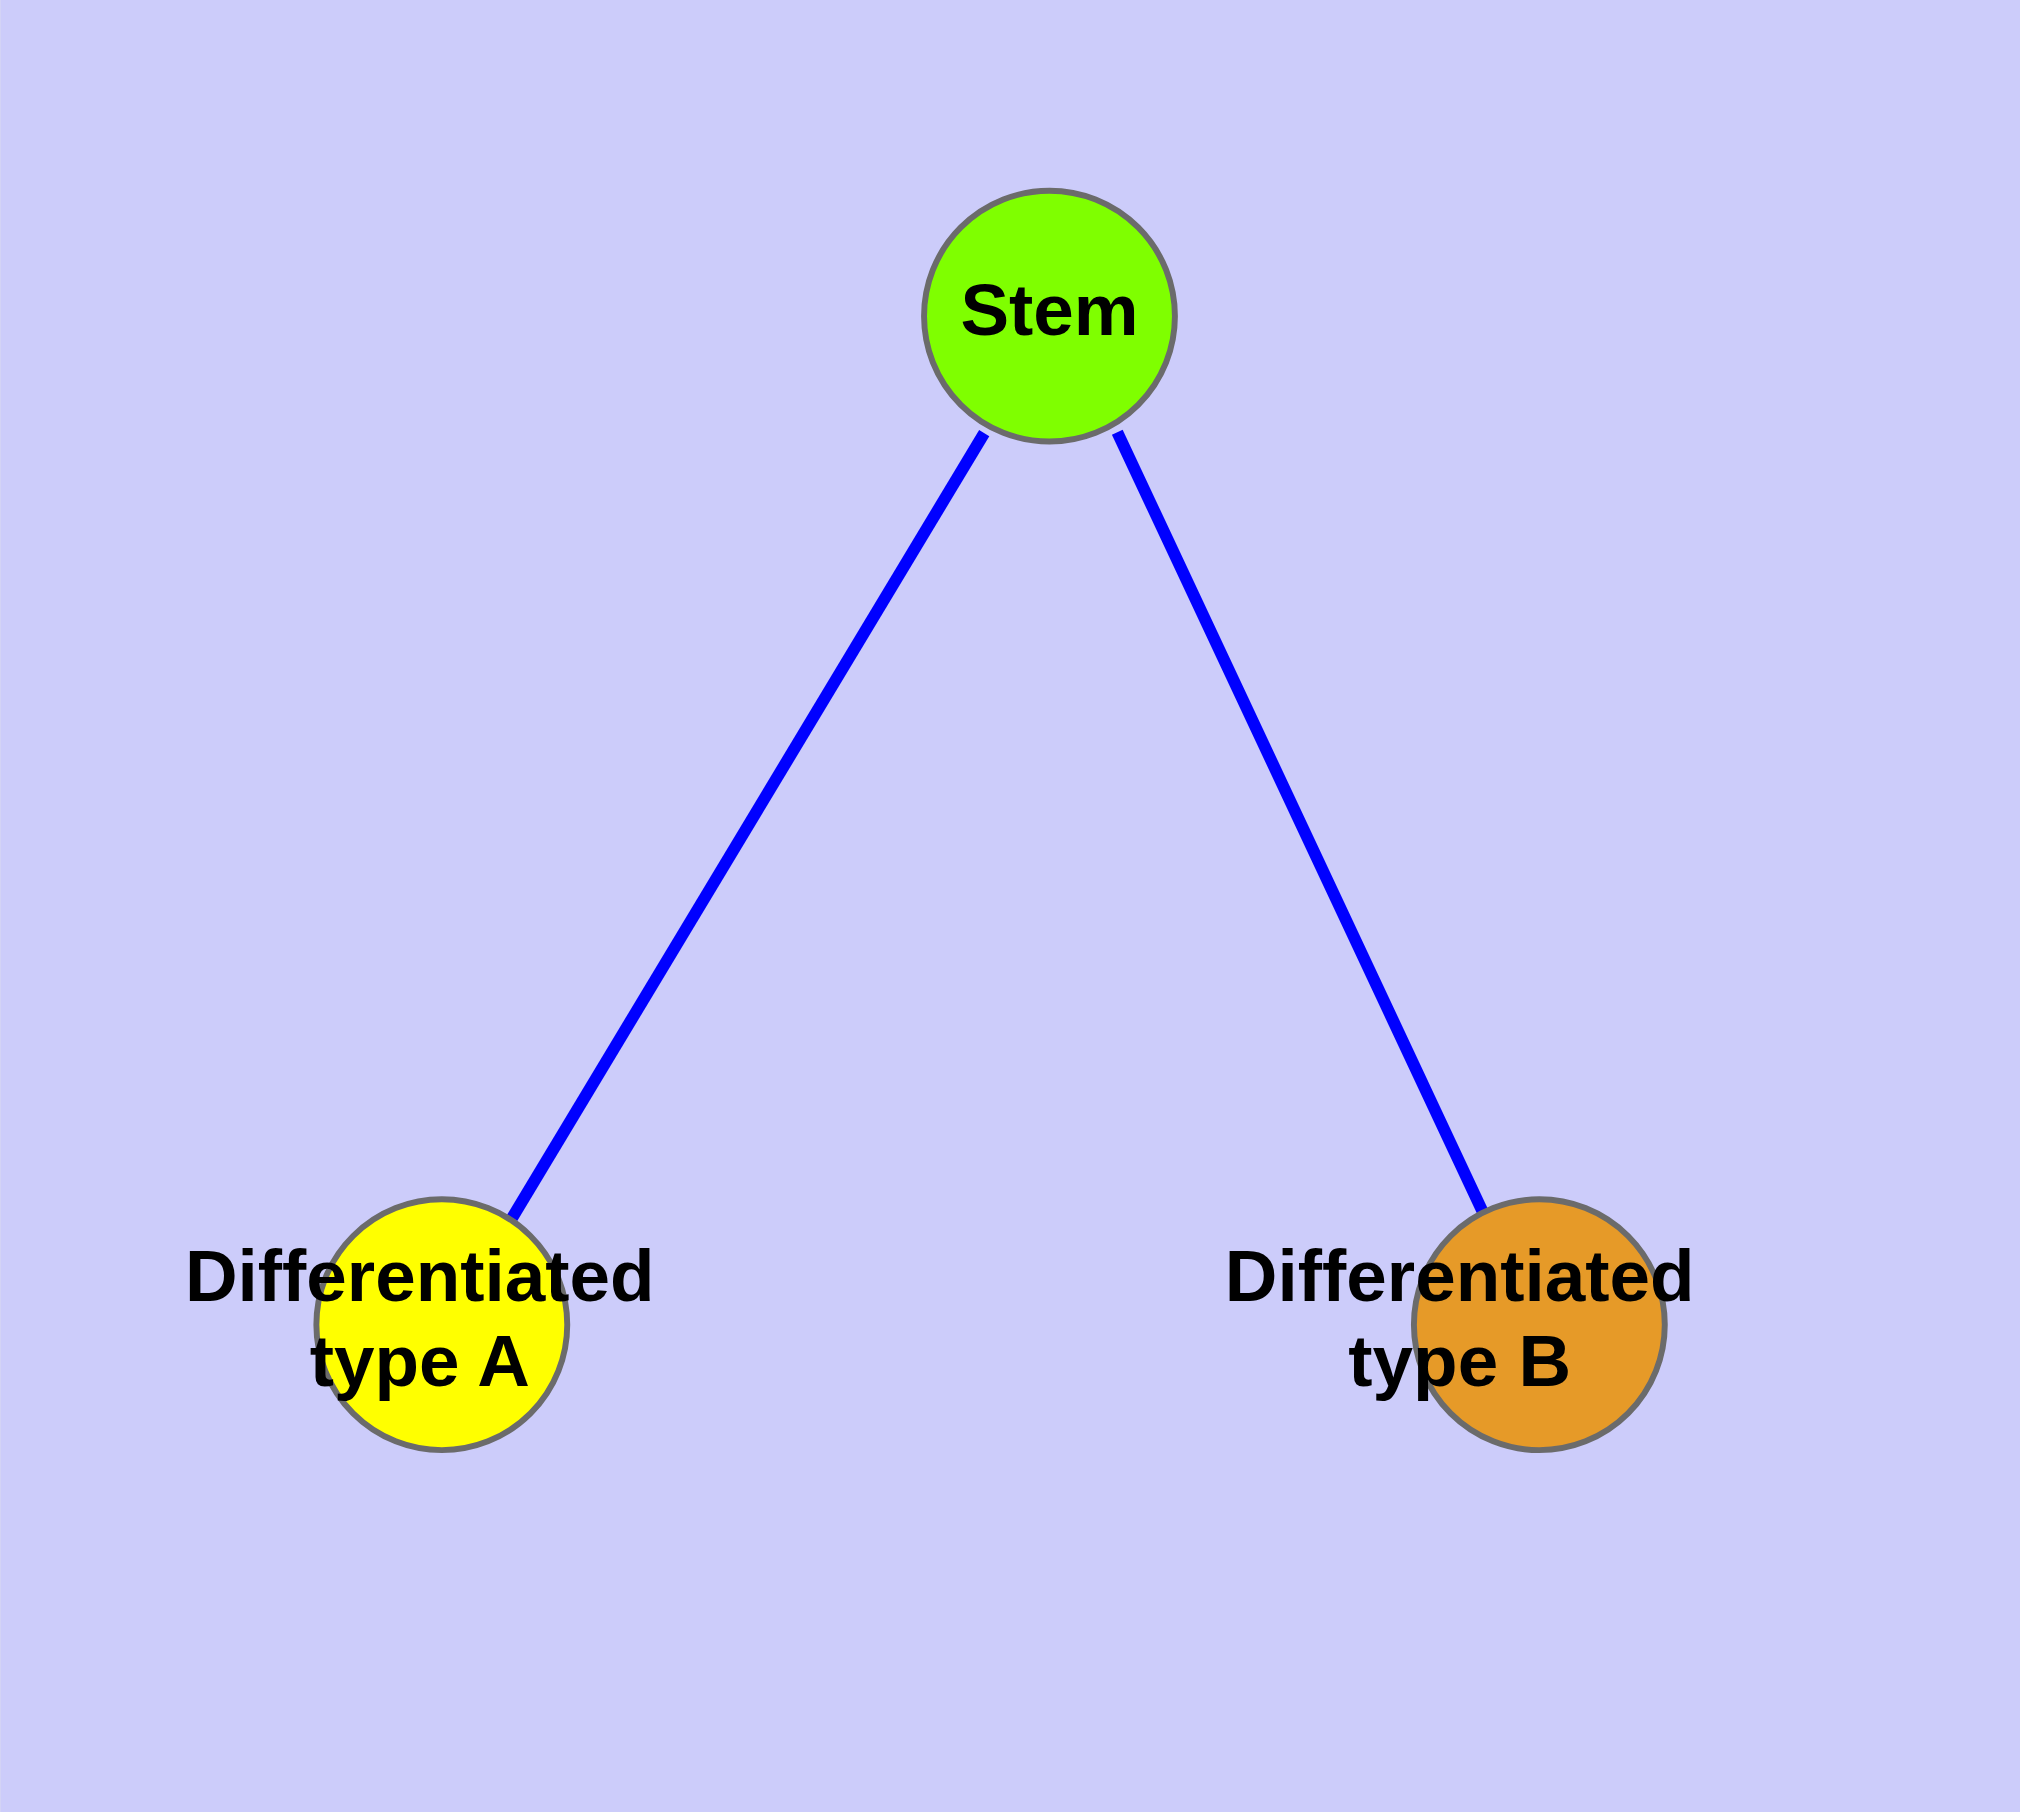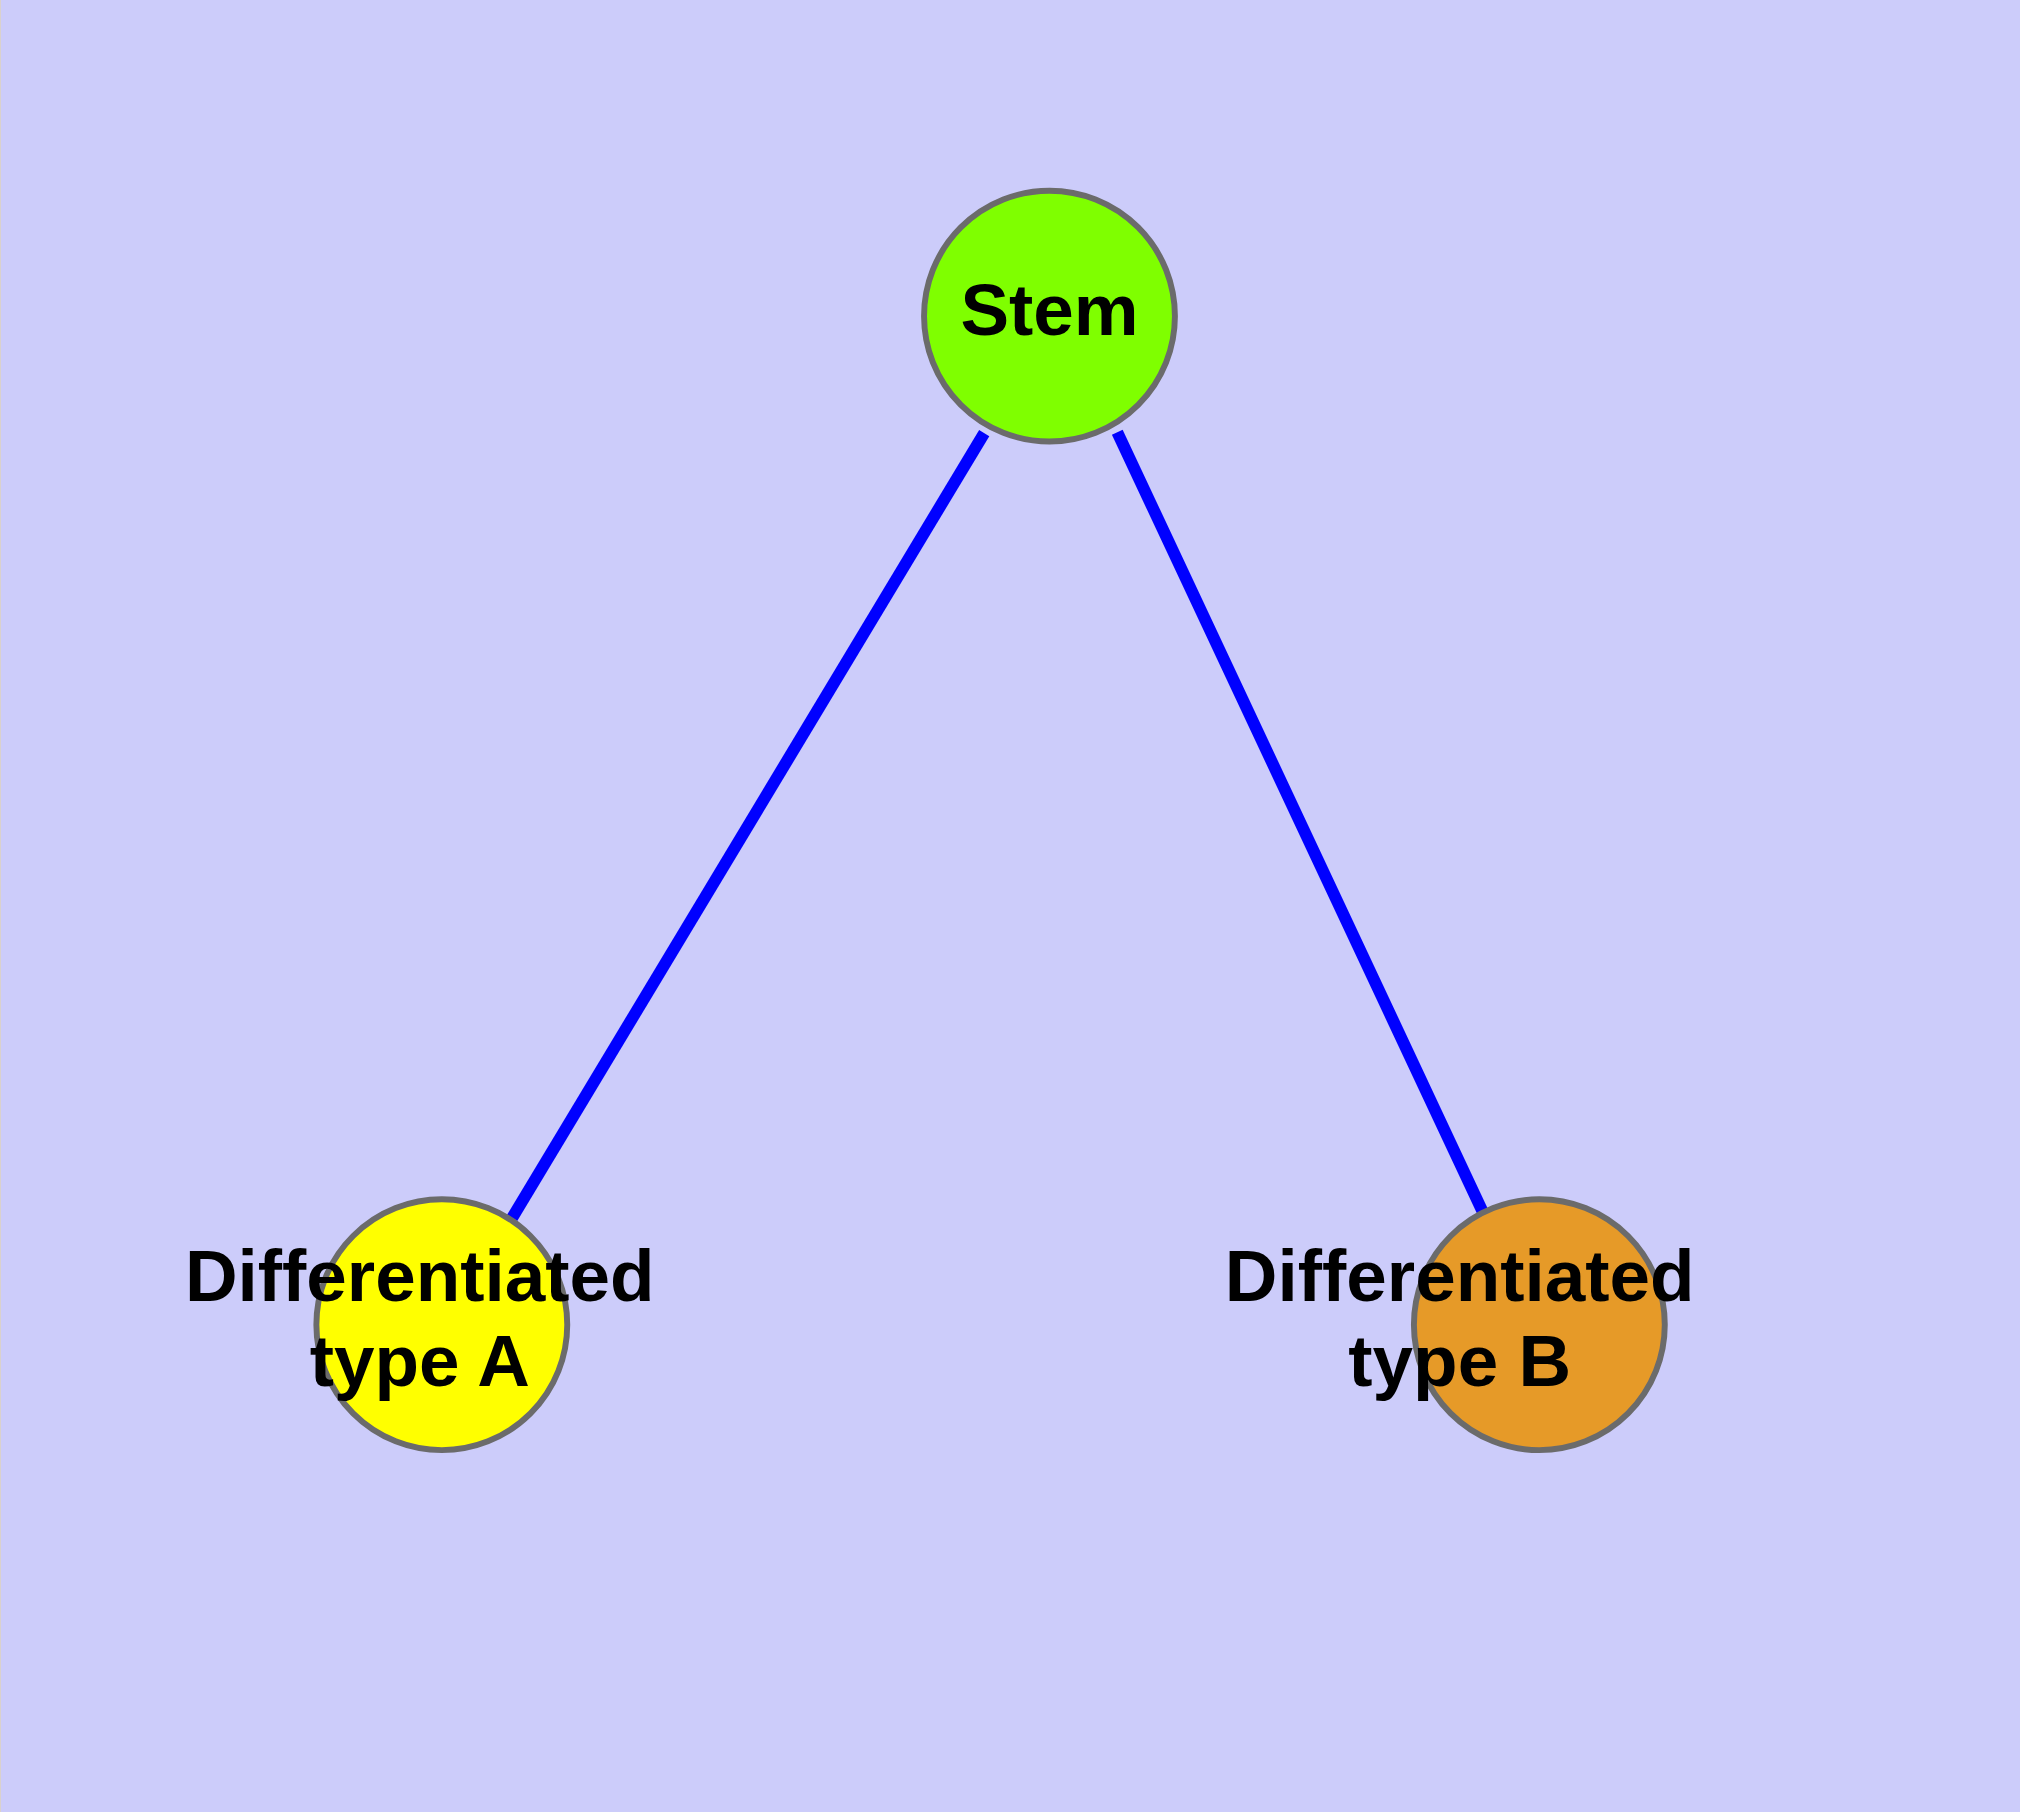--- a/index.html
+++ b/index.html
@@ -27,21 +27,21 @@
     font-family: "Liberation Sans", sans-serif;
     font-weight: bold;
     fill: #000000;
     text-anchor: middle;
     dominant-baseline: middle;
   }
 </style>
 </head>
 <body>
 
-<div id="stage" style="width: 2021px; height: 1812px; background: #fde047;">
+<div id="stage" style="width: 2021px; height: 1812px; background: #e5e5e5;">
   <svg id="graph-svg" viewBox="0 0 2384 2138" xmlns="http://www.w3.org/2000/svg" style="width: 2021px; height: 1812px;">
 
     <rect id="bg-rect" x="0" y="0" width="2384" height="2138" fill="#ccccfa"></rect>
 
     <g id="edges-layer">
       <line id="edge-0" x1="1161" y1="511" x2="604" y2="1437" stroke="#0000ff" stroke-width="14" stroke-linecap="butt"></line>
       <line id="edge-1" x1="1318" y1="510" x2="1753" y2="1438" stroke="#0000ff" stroke-width="14" stroke-linecap="butt"></line>
     </g>
 
     <g id="nodes-layer">

